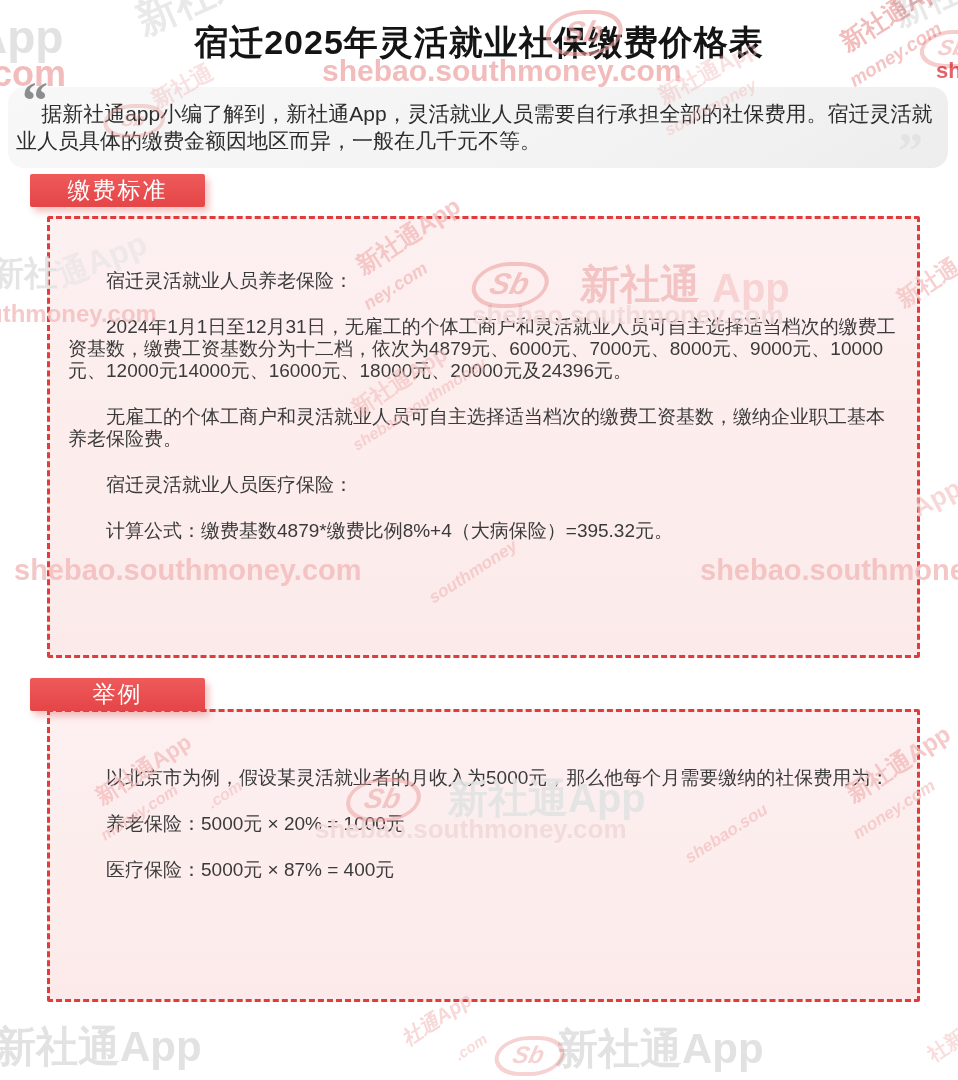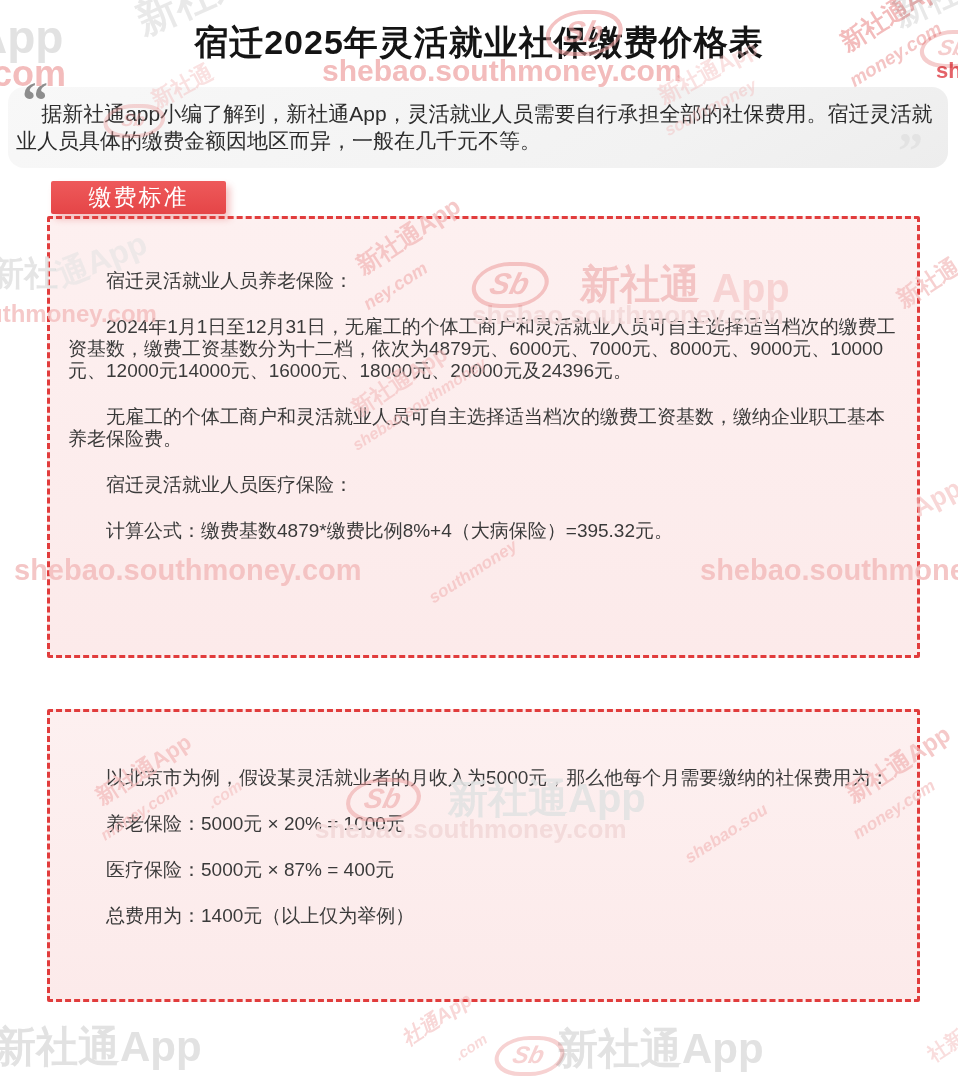--- a/index.html
+++ b/index.html
@@ -28,21 +28,21 @@
   }
   .qo{left:14px;top:-12px;font-size:52px;color:#8d8d8d;}
   .qc{left:890px;top:38px;font-size:50px;color:#e3e3e3;}
   
   .sec-header{
     position:absolute;left:30px;width:175px;height:33px;z-index:6;
     background:linear-gradient(180deg,var(--accent-red-light,#ee5a5b),var(--accent-red,#e54547));
     color:#fff;text-align:center;line-height:33px;font-size:23px;letter-spacing:2px;
     border-radius:2px;box-shadow:4px 5px 7px rgba(219,70,70,.33);
   }
-  .h1{top:181px;margin-left:21px;}
+  .h1{top:174px;}
   .h2{top:678px;}
   
   .dash-box{
     position:absolute;left:47px;width:867px;z-index:2;
     border:3px dashed var(--dash-red,#e13c3c);border-radius:2px;
     background:linear-gradient(180deg,var(--box-pink-light,#fdf0f0),var(--box-pink,#fceaea));
   }
   .b1{top:216px;height:436px;}
   .b2{top:709px;height:287px;}
   .box-inner{
@@ -92,26 +92,28 @@
   <div class="dash-box b1">
     <div class="box-inner">
         <p class="para">宿迁灵活就业人员养老保险：</p>
         <p class="para">2024年1月1日至12月31日，无雇工的个体工商户和灵活就业人员可自主选择适当档次的缴费工资基数，缴费工资基数分为十二档，依次为4879元、6000元、7000元、8000元、9000元、10000元、12000元14000元、16000元、18000元、20000元及24396元。</p>
         <p class="para">无雇工的个体工商户和灵活就业人员可自主选择适当档次的缴费工资基数，缴纳企业职工基本养老保险费。</p>
         <p class="para">宿迁灵活就业人员医疗保险：</p>
         <p class="para">计算公式：缴费基数4879*缴费比例8%+4（大病保险）=395.32元。</p>
       </div>
   </div>
 
+  <div class="sec-header h2">
+    <span>举例</span>
+  </div>
   <div class="dash-box b2">
     <div class="box-inner">
         <p class="para">以北京市为例，假设某灵活就业者的月收入为5000元，那么他每个月需要缴纳的社保费用为：</p>
         <p class="para">养老保险：5000元 × 20% = 1000元</p>
         <p class="para">医疗保险：5000元 × 87% = 400元</p>
-        <p class="para">总费用为：1400元（以上仅为举例）</p>
       </div>
   </div>
 
 
   <div class="wm-layer">
       <span class="wm wm-gray" style="left: -26px; top: 14px; font-size: 46px;">App</span>
       <span class="wm wm-pink" style="left: -8px; top: 56px; font-size: 36px;">com</span>
       <span class="wm wm-gray" style="left: 130px; top: 4px; font-size: 40px; transform: rotate(-24deg); opacity: 0.75;">新社通App</span>
       <span class="wm wm-logo" style="left: 552px; top: 10px; font-size: 30px; transform: skew(-14deg); opacity: 0.6;">Sb</span>
       <span class="wm wm-pink" style="left: 322px; top: 56px; font-size: 30px;">shebao.southmoney.com</span>

